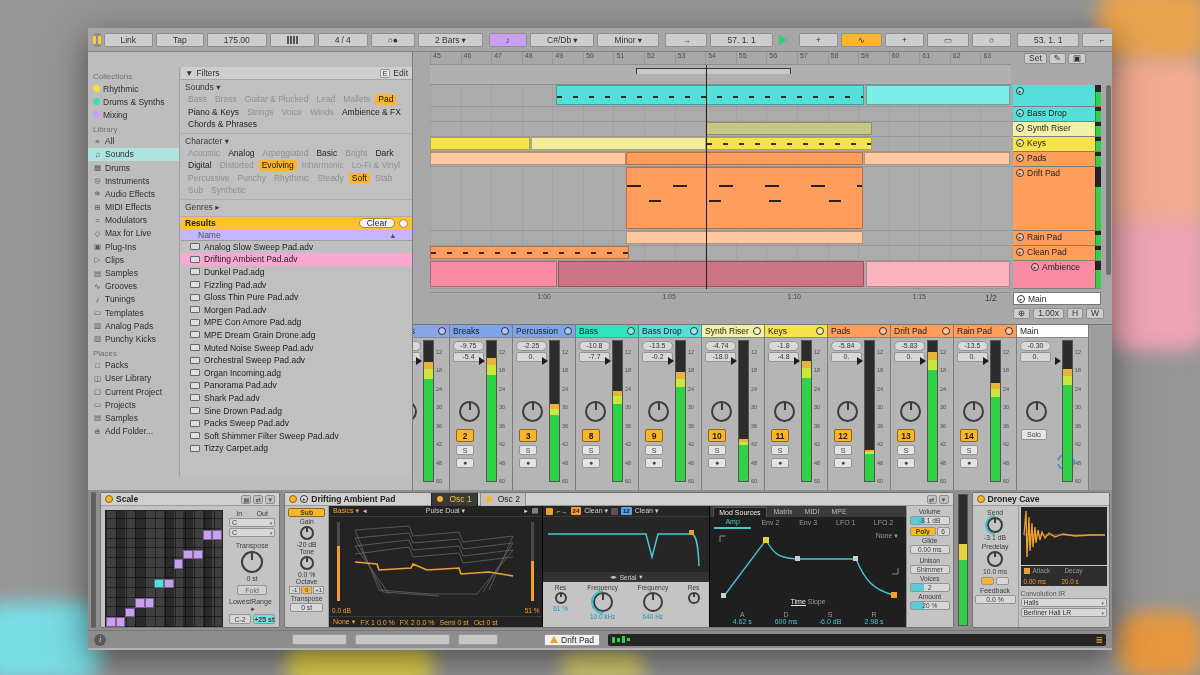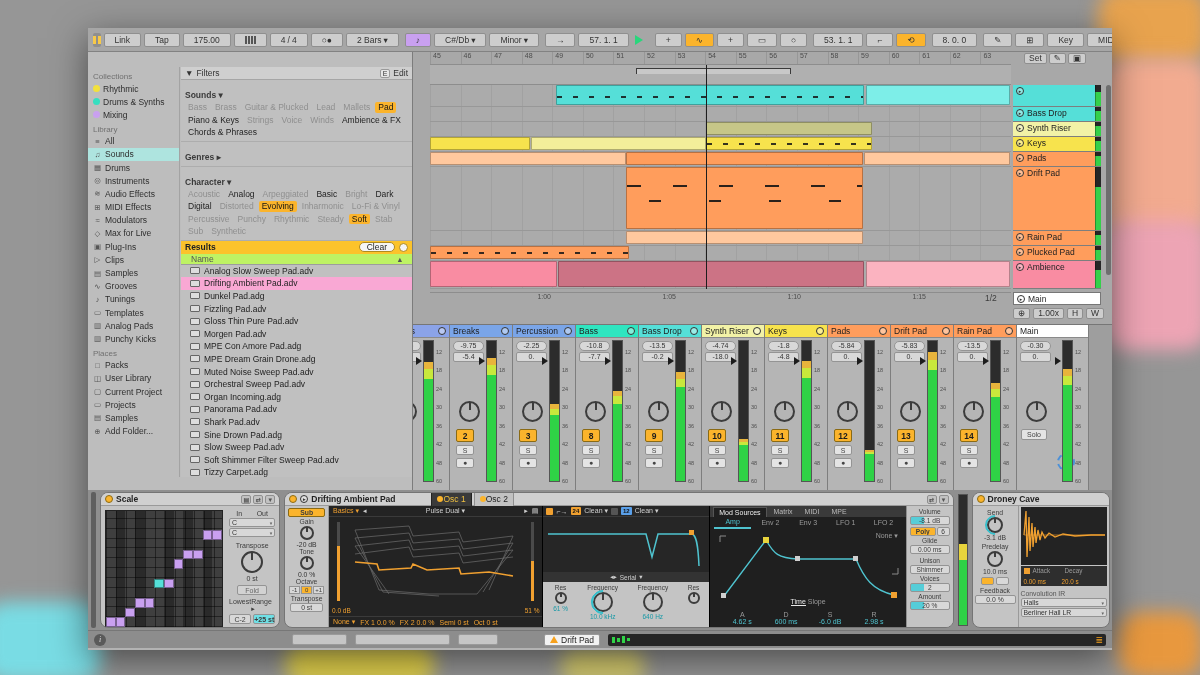--- a/index.html
+++ b/index.html
@@ -6,21 +6,21 @@
   html,body{width:1200px;height:675px;overflow:hidden}
   body{background:#969696;font-family:"Liberation Sans",sans-serif;color:#2a2a2a;position:relative}
   .blob{position:absolute;filter:blur(9px);border-radius:24px}
   
   #window{position:absolute;left:88px;top:28px;width:1024px;height:622px;background:#b3b3b3;
           box-shadow:0 10px 34px rgba(0,0,0,.5);font-size:8.5px;overflow:hidden}
   
   .tb{position:absolute;left:0;top:0;right:0;height:24px;background:#a6a6a6;border-bottom:1px solid #828282;
       display:flex;align-items:center;gap:3px;padding:0 5px;font-size:8.5px}
   .tb-box{background:#cdcdcd;border:1px solid #8f8f8f;border-radius:2px;height:14px;display:flex;
-          align-items:center;gap:2px;padding:0 10px;color:#333;white-space:nowrap}
+          align-items:center;gap:2px;padding:0 16px;color:#333;white-space:nowrap}
   .tb-box.yellow{background:#fbb42c}
   .tb-box.purple{background:#c9a0f0}
   .tb-gap{width:8px}
   .logo{width:20px;height:14px;background:#8f8f8f;border-radius:2px;display:flex;align-items:center;justify-content:center;gap:1.5px}
   .logo i{display:block;width:3px;height:8px;background:#f7c948}
   .beat-ind{display:flex;gap:1px}
   .beat-ind i{width:2px;height:8px;background:#555}
   .play-tri{width:0;height:0;border-left:8px solid #29d67c;border-top:5px solid transparent;border-bottom:5px solid transparent}
   .stop-sq{width:9px;height:9px;background:#222}
   .rec-ci{width:9px;height:9px;background:#222;border-radius:50%}
@@ -36,29 +36,29 @@
   .nav-title{color:#707070;padding:3px 0 1px 5px;font-size:8px}
   .nav-item{display:flex;align-items:center;gap:3px;height:13.2px;padding-left:5px;color:#2e2e2e;white-space:nowrap}
   .nav-item.sel{background:#aee4df}
   .nav-item .nicon{width:9px;font-size:7.5px;color:#555;text-align:center}
   .dot{width:7px;height:7px;border-radius:50%}
   .filters{position:absolute;left:93px;top:15px;right:0;bottom:13px;background:#c0c0c0;overflow:hidden}
   .fhead{height:13px;background:#cfcfcf;border-bottom:1px solid #a5a5a5;display:flex;align-items:center;padding:0 4px;gap:3px;color:#333}
   .fhead .spacer{flex:1}
   .keychip{background:#e6e6e6;border:1px solid #999;border-radius:2px;padding:0 2px;font-size:7px}
   .tag-section{padding:2px 4px;border-bottom:1px solid #adadad}
-  .tag-title{font-weight:bold;color:#3a3a3a;margin:8px 0 2px}
+  .tag-title{font-weight:normal;color:#3a3a3a;margin:0 0 2px}
   .tagwrap{display:flex;flex-wrap:wrap;row-gap:1px}
   .tag{padding:0 3px;margin:0 2px 1px 0;border-radius:2px;color:#8f8f8f;line-height:10.5px}
   .tag.avail{color:#1f1f1f}
   .tag.on{background:#fbb42c;color:#141414}
   .results-bar{height:13px;background:#fcc32b;display:flex;align-items:center;padding:0 4px;gap:4px;color:#222;font-weight:bold}
   .clear-btn{background:#f5f5f5;border:1px solid #b08a1f;border-radius:6px;padding:0 7px;font-weight:normal;line-height:9px;height:10px}
   .filter-ci{width:9px;height:9px;border:1px solid #b08a1f;border-radius:50%;background:#f5f5f5}
-  .name-row{height:11px;background:#bef264;border-bottom:1px solid #9d9d9d;display:flex;align-items:flex-end;padding:0 10px;color:#555}
+  .name-row{height:11px;background:#c4b5fd;border-bottom:1px solid #9d9d9d;display:flex;align-items:flex-end;padding:0 17px;color:#555}
   .rlist{overflow:hidden}
   .rrow{height:12.6px;display:flex;align-items:center;gap:4px;padding-left:9px;white-space:nowrap;color:#222}
   .rrow.sel{background:#f9a8d4}
   .ricon{width:10px;height:7px;border:1px solid #666;border-radius:1px;background:#ddd;flex:0 0 auto}
   .browser-bottom{position:absolute;left:0;right:0;bottom:0;height:13px;background:#b0b0b0;border-top:1px solid #949494;display:flex;align-items:center;gap:4px;padding:0 4px}
   .hscroll{flex:1;height:5px;background:#8d8d8d;border-radius:3px}
   .raw-btn{background:#d2d2d2;border:1px solid #8f8f8f;border-radius:2px;padding:0 4px;line-height:9px}
   
   .arr{position:absolute;left:325px;top:24px;right:0;height:272px;background:#a8a8a8;overflow:hidden}
   .ruler{position:absolute;left:17px;top:0;width:581px;height:13px;display:flex;color:#4c4c4c;font-size:7px;border-bottom:1px solid #8d8d8d}
@@ -105,26 +105,26 @@
   .armbtn{position:absolute;left:6px;top:133px;width:18px;height:10px;background:#e4e4e4;border:1px solid #949494;border-radius:2px;text-align:center;line-height:8px;font-size:7px;color:#444}
   .smeter{position:absolute;right:15px;top:15px;bottom:8px;width:11px;background:#2c2c2c;border:1px solid #555}
   .smeter i{position:absolute;left:0;right:0;bottom:0;background:linear-gradient(to top,#2fd246 0 86%,#c8e83c 86% 94%,#e8b43c 94%)}
   .dbscale{position:absolute;right:2px;top:24px;bottom:6px;width:11px;font-size:5.5px;color:#4f4f4f;display:flex;flex-direction:column;justify-content:space-between;text-align:left}
   .fadertri{position:absolute;right:27px;top:32px;width:0;height:0;border-left:6px solid #1c1c1c;border-top:4px solid transparent;border-bottom:4px solid transparent}
   .cueknob{position:absolute;left:40px;top:128px;width:18px;height:18px;border:2px dashed #4a90d9;border-radius:50%}
   .solobtn{position:absolute;left:4px;top:104px;width:26px;height:11px;background:#e4e4e4;border:1px solid #949494;border-radius:2px;text-align:center;line-height:10px;font-size:7px;color:#444}
   
   .devbar{position:absolute;left:0;top:462px;right:0;height:140px;background:#8f8f8f;display:flex;gap:4px;padding:2px 2px 2px 3px}
   .devscroll{width:5px;background:#5f5f5f;border-radius:2px;align-self:stretch}
-  .device{background:#c4c4c4;border:1px solid #757575;border-radius:8px;position:relative;overflow:hidden}
+  .device{background:#c4c4c4;border:1px solid #757575;border-radius:2px;position:relative;overflow:hidden}
   .dtitle{height:13px;background:#d0d0d0;border-bottom:1px solid #9a9a9a;display:flex;align-items:center;gap:3px;padding:0 4px;font-weight:bold;color:#222}
   .ondot{width:8px;height:8px;border-radius:50%;background:#fbb42c;border:1px solid #8a6a14;flex:0 0 auto}
   .dticons{margin-left:auto;display:flex;gap:2px}
   .dticon{width:10px;height:9px;background:#c2c2c2;border:1px solid #8f8f8f;border-radius:2px;font-size:6px;line-height:8px;text-align:center;color:#555}
-  .dtab{background:#c2c2c2;border:1px solid #8f8f8f;border-radius:2px;padding:0 5px;height:24px;line-height:10px;font-weight:normal;display:flex;align-items:center;gap:0}
+  .dtab{background:#c2c2c2;border:1px solid #8f8f8f;border-radius:2px;padding:0 5px;height:24px;line-height:10px;font-weight:normal;display:flex;align-items:center;gap:6px}
   .dtab.on{background:#3a3a3a;color:#f0c040;border-color:#222}
   .dtab .odot{width:6px;height:6px;border-radius:50%;background:#fbb42c}
   .scale-grid{position:absolute;left:4px;top:17px;width:118px;height:118px;background-color:#3c3c3c;border:1px solid #222;
     background-image:
       linear-gradient(90deg,#3f3f3f 0 8.33%,#2a2a2a 8.33% 16.66%,#3f3f3f 16.66% 25%,#2a2a2a 25% 33.33%,#3f3f3f 33.33% 41.66%,#3f3f3f 41.66% 50%,#2a2a2a 50% 58.33%,#3f3f3f 58.33% 66.66%,#2a2a2a 66.66% 75%,#3f3f3f 75% 83.33%,#2a2a2a 83.33% 91.66%,#3f3f3f 91.66%);
   }
   .scale-grid::after{content:"";position:absolute;inset:0;
       background-image:repeating-linear-gradient(0deg,rgba(0,0,0,.45) 0 1px,transparent 1px 9.83px),repeating-linear-gradient(90deg,rgba(0,0,0,.45) 0 1px,transparent 1px 9.83px)}
   .gcell{position:absolute;width:8.33%;height:8.33%;z-index:2;border:1px solid rgba(0,0,0,.4)}
   .scale-right{position:absolute;left:128px;top:17px;right:4px;bottom:3px;font-size:7px;color:#3c3c3c}
@@ -413,23 +413,20 @@
             <span class="tag on">Pad</span>
             <span class="tag avail">Piano &amp; Keys</span>
             <span class="tag">Strings</span>
             <span class="tag">Voice</span>
             <span class="tag">Winds</span>
             <span class="tag avail">Ambience &amp; FX</span>
             <span class="tag avail">Chords &amp; Phrases</span>
           </div>
       </div>
       <div class="tag-section">
-        <div class="tag-title"><span>Genres</span> ▸</div>
-      </div>
-      <div class="tag-section">
         <div class="tag-title"><span>Character</span> ▾</div>
         <div class="tagwrap">
 
         <span class="tag">Acoustic</span>
             <span class="tag avail">Analog</span>
             <span class="tag">Arpeggiated</span>
             <span class="tag avail">Basic</span>
             <span class="tag">Bright</span>
             <span class="tag avail">Dark</span>
             <span class="tag avail">Digital</span>
@@ -440,20 +437,23 @@
             <span class="tag">Percussive</span>
             <span class="tag">Punchy</span>
             <span class="tag">Rhythmic</span>
             <span class="tag">Steady</span>
             <span class="tag on">Soft</span>
             <span class="tag">Stab</span>
             <span class="tag">Sub</span>
             <span class="tag">Synthetic</span>
           </div>
       </div>
+      <div class="tag-section">
+        <div class="tag-title"><span>Genres</span> ▸</div>
+      </div>
       <div class="results-bar">
         <span>Results</span>
         <span class="spacer" style="flex:1"></span>
         <span class="clear-btn">Clear</span>
         <span class="filter-ci"></span>
       </div>
       <div class="name-row">
         <span>Name</span>
           <span style="margin-left:auto">▴</span>
       </div>
@@ -510,21 +510,21 @@
           <div class="rrow">
             <span class="ricon"></span>
             <span>Shark Pad.adv</span>
           </div>
           <div class="rrow">
             <span class="ricon"></span>
             <span>Sine Drown Pad.adg</span>
           </div>
           <div class="rrow">
             <span class="ricon"></span>
-            <span>Slow Sweep Pad.adv</span>
+            <span>Packs Sweep Pad.adv</span>
           </div>
           <div class="rrow">
             <span class="ricon"></span>
             <span>Soft Shimmer Filter Sweep Pad.adv</span>
           </div>
           <div class="rrow">
             <span class="ricon"></span>
             <span>Tizzy Carpet.adg</span>
           </div>
         </div>
@@ -673,26 +673,26 @@
         <div class="thead" style="height: 15px;">
           <div class="tname" style="background: rgb(255, 157, 92);">
             <span class="pcirc">▸</span>
             <span>Rain Pad</span>
           </div>
           <div class="tmeter"></div>
         </div>
         <div class="thead" style="height: 15px;">
           <div class="tname" style="background: rgb(255, 157, 92);">
             <span class="pcirc">▸</span>
-            <span>Plucked Pad</span>
+            <span>Clean Pad</span>
           </div>
           <div class="tmeter"></div>
         </div>
         <div class="thead" style="height: 28px;">
-          <div class="tname" style="background: rgb(249, 140, 162);">
+          <div class="tname" style="background: rgb(249, 140, 162); justify-content: center;">
             <span class="pcirc">▸</span>
             <span>Ambience</span>
           </div>
           <div class="tmeter"></div>
         </div>
       </div>
     <div class="vscroll"></div>
     <div class="timeruler">
 
     <span>1:00</span>

